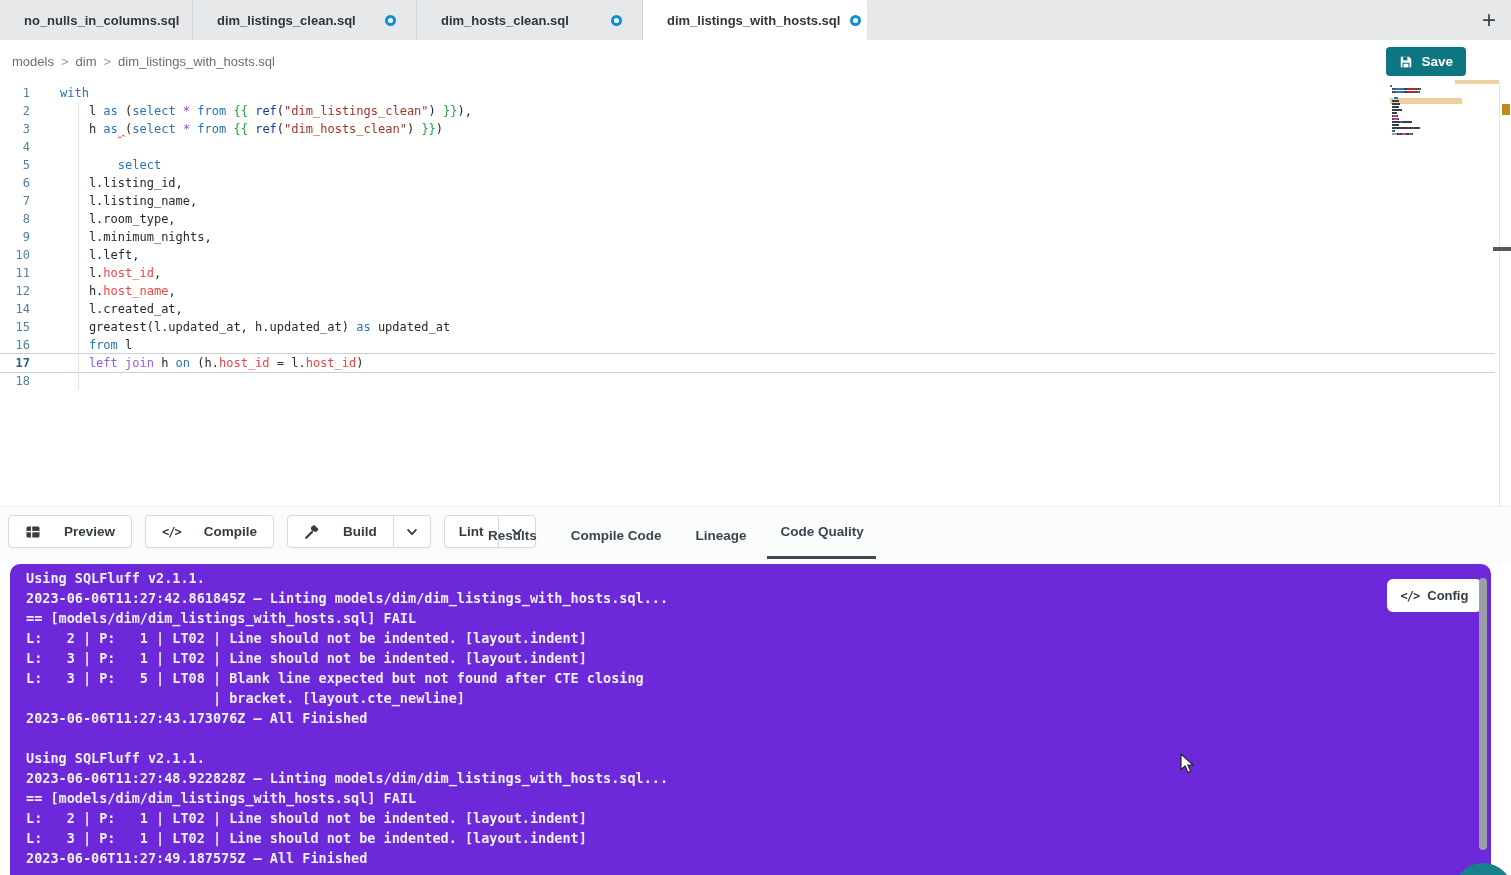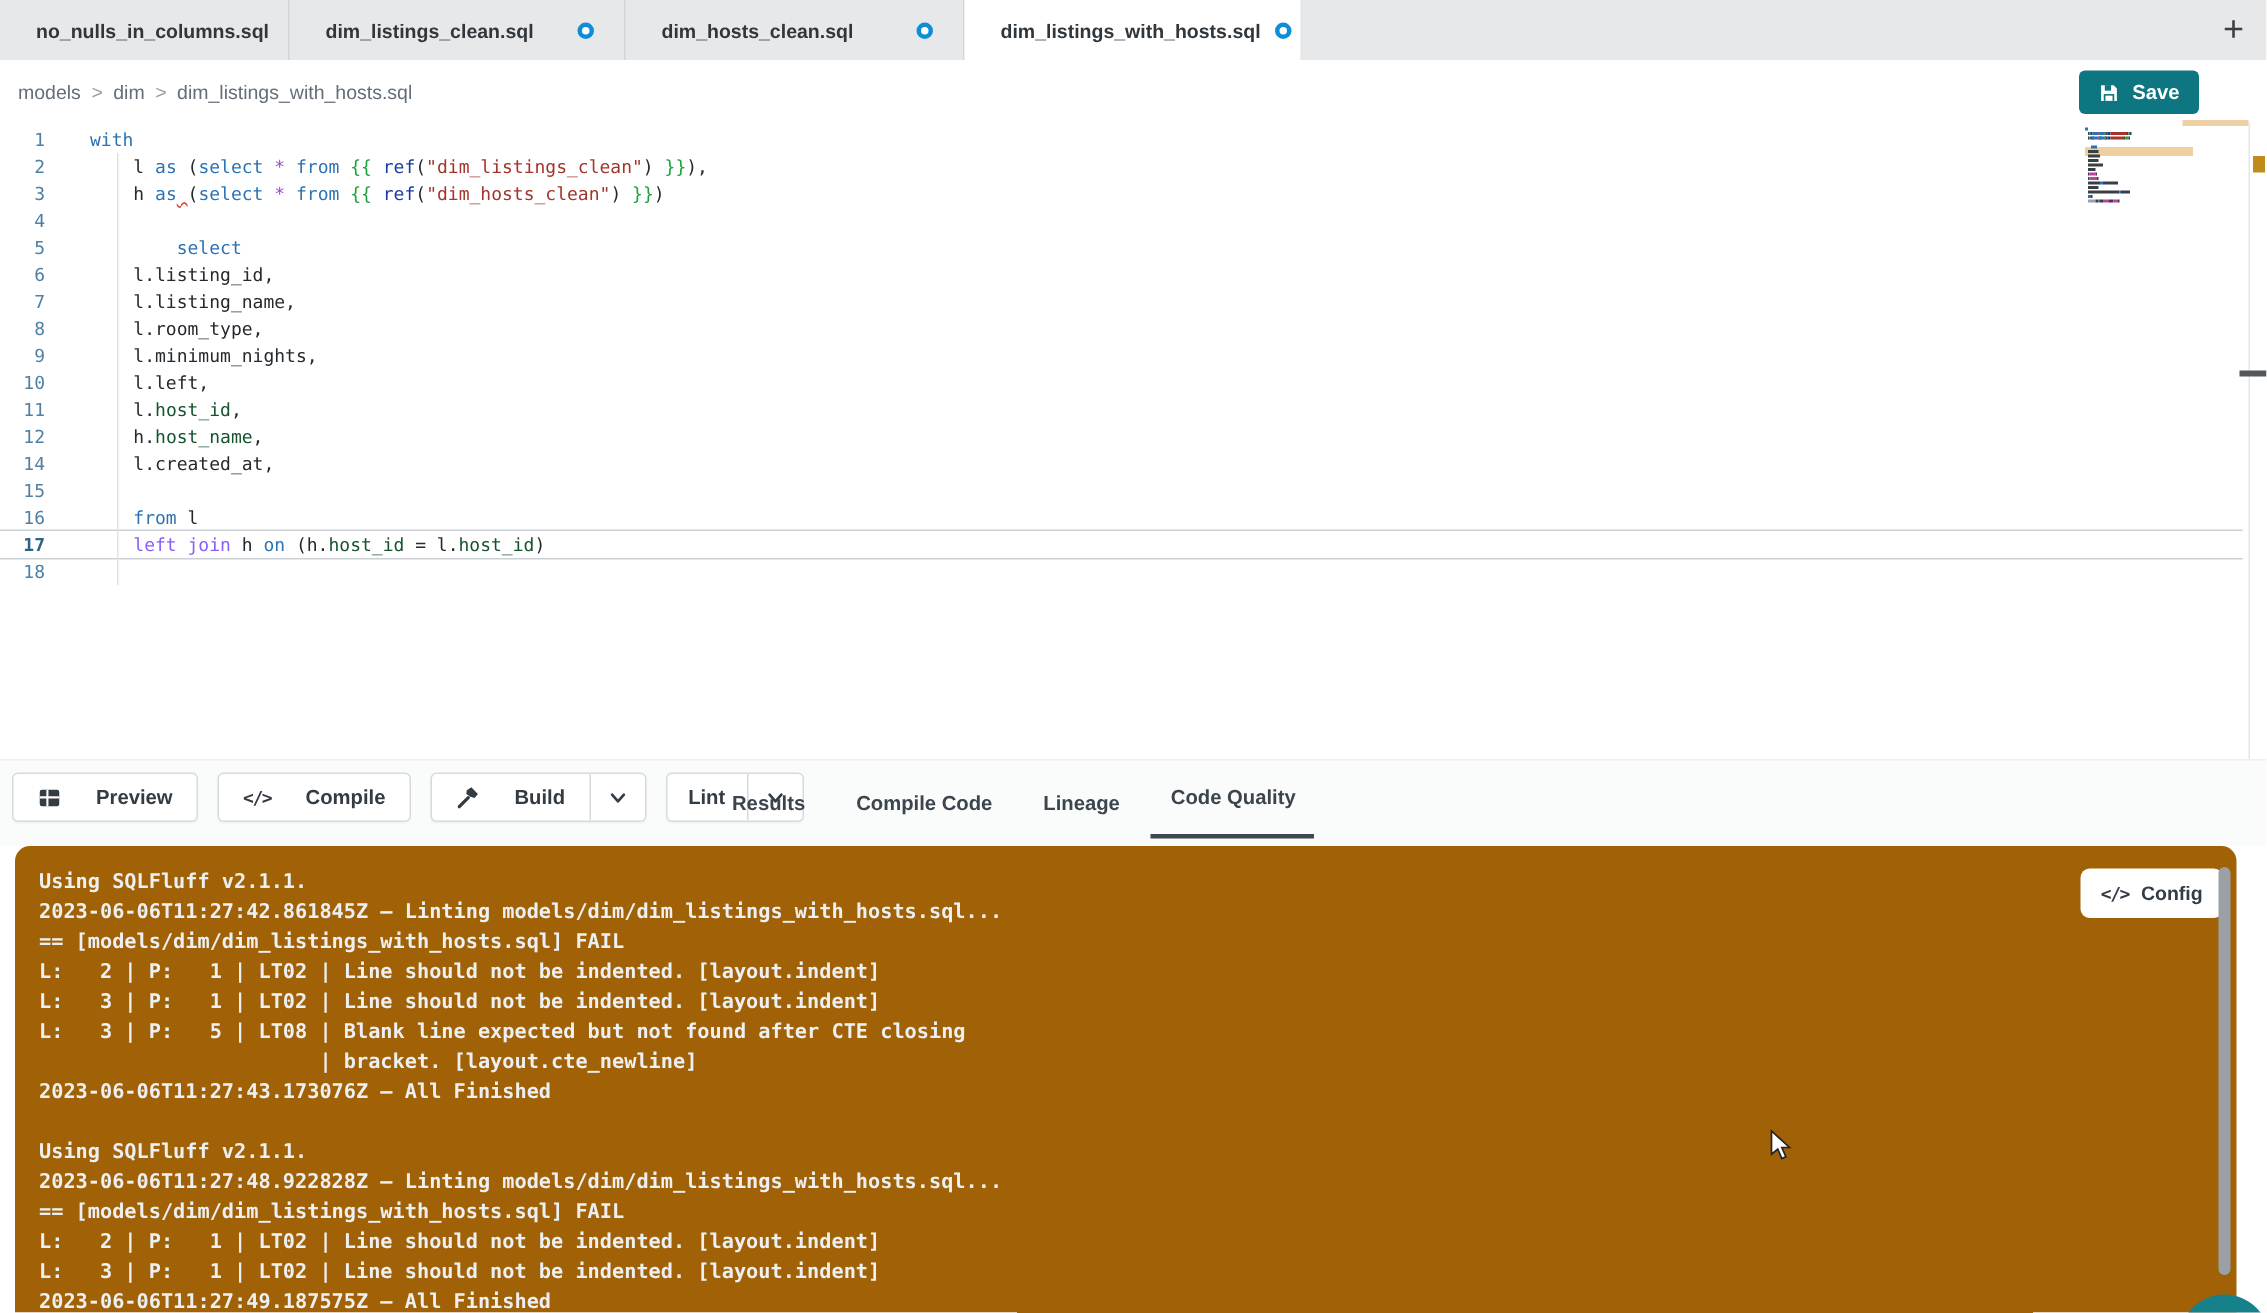--- a/index.html
+++ b/index.html
@@ -36,21 +36,21 @@
   
   #editor { position:absolute; left:0; top:82px; width:1511px; height:424px;
             background:#fff; font-family:"DejaVu Sans Mono", monospace;
             font-size:12px; line-height:18px; padding-top:2px; }
   .row { display:flex; height:18px; width:1495px; }
   .ln { width:30px; flex:none; text-align:right; color:#4f81a5; }
   .codetxt { padding-left:30px; white-space:pre; color:#24292e; }
   .row.activeline { box-shadow:0 -1px 0 #cbd0d5, 0 1px 0 #cbd0d5; }
   .row.activeline .ln { color:#2d6384; font-weight:bold; }
   .kw { color:#2b73b4; } .st { color:#9c49c9; } .jj { color:#1ea33c; }
-  .fn { color:#1b3a9e; } .str { color:#a3342b; } .mg { color:#14532d; }
+  .fn { color:#1b3a9e; } .str { color:#a3342b; } .mg { color:#ef4444; }
   .dm { color:#8b5cf6; } .pl { color:#24292e; }
   .sq { text-decoration:underline; text-decoration-style:wavy;
         text-decoration-color:#e0443e; text-decoration-thickness:1px; }
   #indent-guide { position:absolute; left:78px; top:20px; width:1px; height:288px;
                   background:#dfe3e6; }
 
   
   #minimap { position:absolute; left:1390px; top:3px; width:76px; }
   #minimap-band { position:absolute; left:1390px; top:16px; width:72px; height:6px;
                   background:#efce9f; }
@@ -81,21 +81,21 @@
   #paneltabs { position:absolute; left:488px; top:0; height:57px; display:flex;
                align-items:center; gap:34px; }
   .ptab { font-size:13.5px; font-weight:bold; color:#3c454e; cursor:pointer;
           position:relative; }
   .ptab.active { top:-4px; }
   .ptab.active::after { content:""; position:absolute; left:-14px; right:-12px;
                         top:32px; height:3px; background:#3f4750; }
 
   
   #terminal { position:absolute; left:10px; top:564px; width:1481px; height:311px;
-              background:#a16207; border-radius:10px 10px 0 0; padding:14px 0 0 16px;
+              background:#6d28d9; border-radius:10px 10px 0 0; padding:4px 0 0 16px;
               overflow:hidden; }
   .tline { white-space:pre; font-family:"DejaVu Sans Mono", monospace;
            font-weight:bold; font-size:13.5px; line-height:20px; color:#edf0f2; }
   #config-btn { position:absolute; left:1377px; top:15px; width:95px; height:33px;
                 background:#fff; border:none; border-radius:6px; display:flex;
                 align-items:center; justify-content:center; gap:8px; font-size:13px;
                 font-weight:bold; color:#333b45; cursor:pointer; font-family:inherit; }
   #term-scrollbar { position:absolute; left:1469px; top:14px; width:8px; height:272px;
                     background:#9aa0a5; border-radius:4px; }
 
@@ -196,20 +196,21 @@
         <div class="row">
           <span class="ln">12</span>
           <span class="codetxt"><span class="pl">    h.</span><span class="mg">host_name</span><span class="pl">,</span></span>
         </div>
         <div class="row">
           <span class="ln">14</span>
           <span class="codetxt"><span class="pl">    l.created_at,</span></span>
         </div>
         <div class="row">
           <span class="ln">15</span>
+          <span class="codetxt"><span class="pl">    greatest(l.updated_at, h.updated_at) </span><span class="kw">as</span><span class="pl"> updated_at</span></span>
         </div>
         <div class="row">
           <span class="ln">16</span>
           <span class="codetxt"><span class="pl">    </span><span class="kw">from</span><span class="pl"> l</span></span>
         </div>
         <div class="row activeline">
           <span class="ln">17</span>
           <span class="codetxt"><span class="dm">    left join</span><span class="pl"> h </span><span class="kw">on</span><span class="pl"> (h.</span><span class="mg">host_id</span><span class="pl"> = l.</span><span class="mg">host_id</span><span class="pl">)</span></span>
         </div>
         <div class="row">

